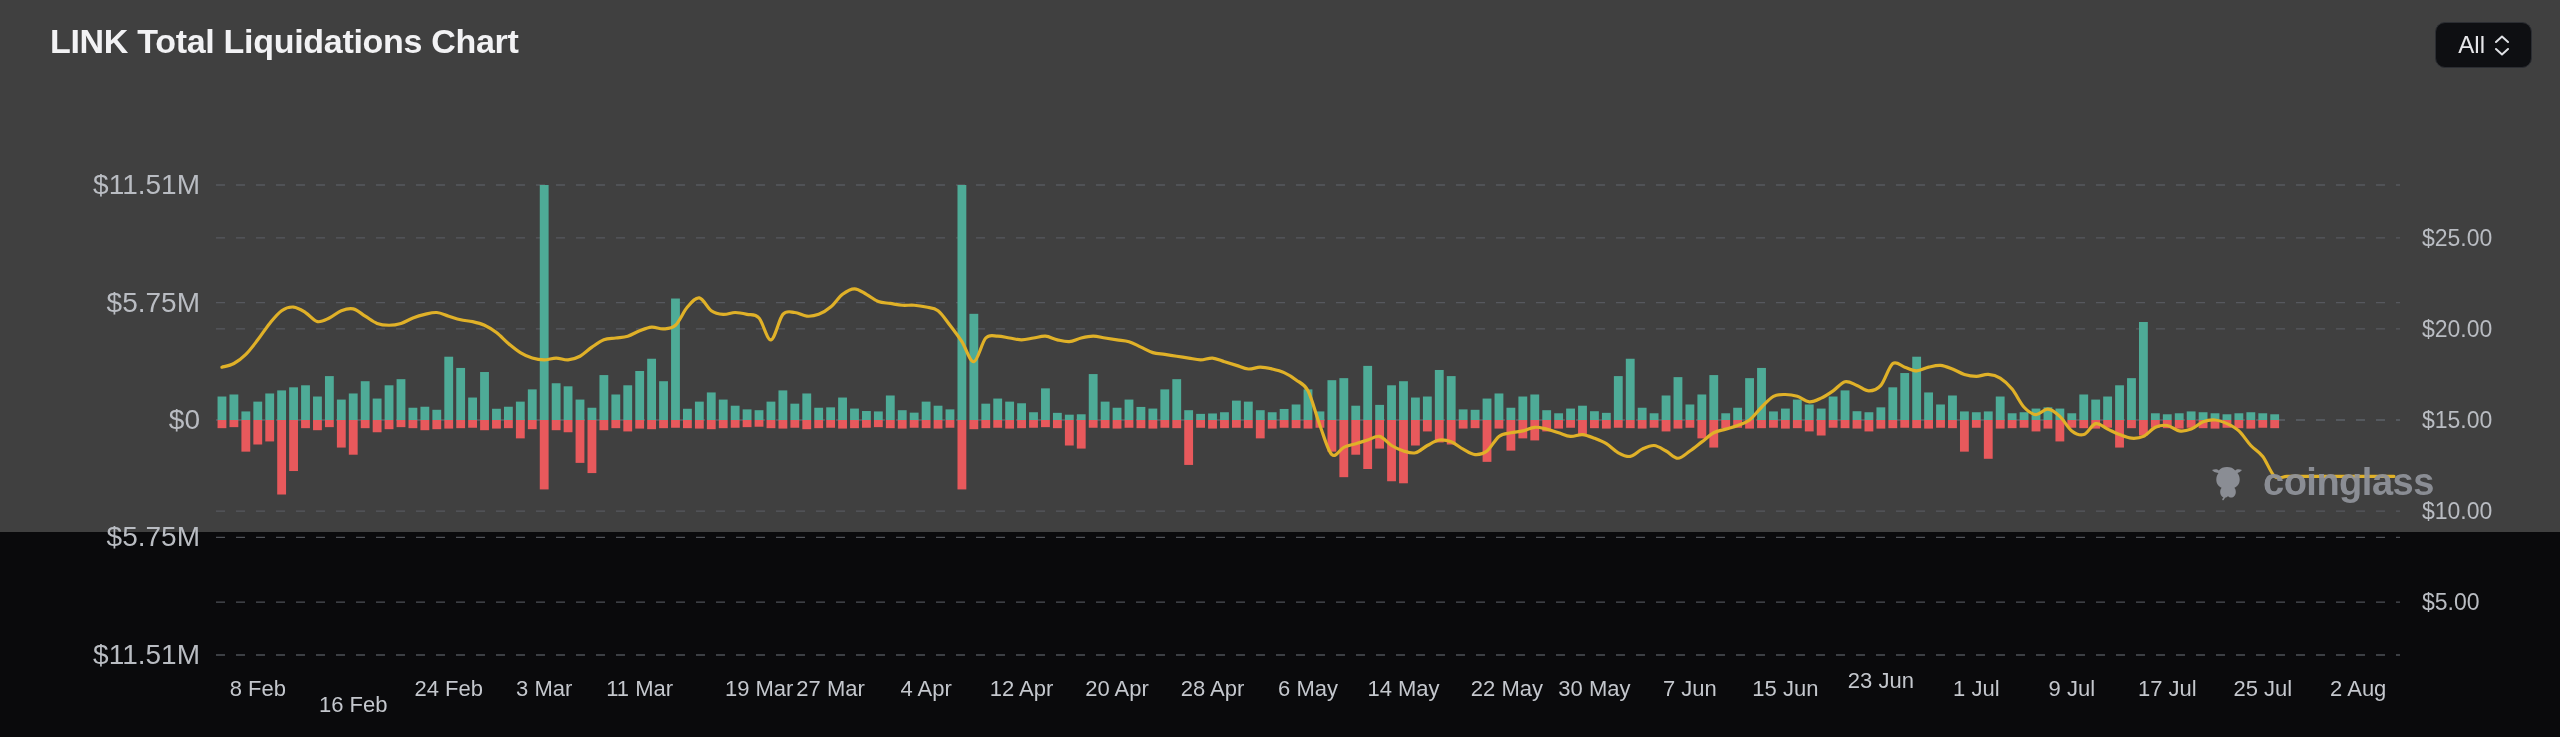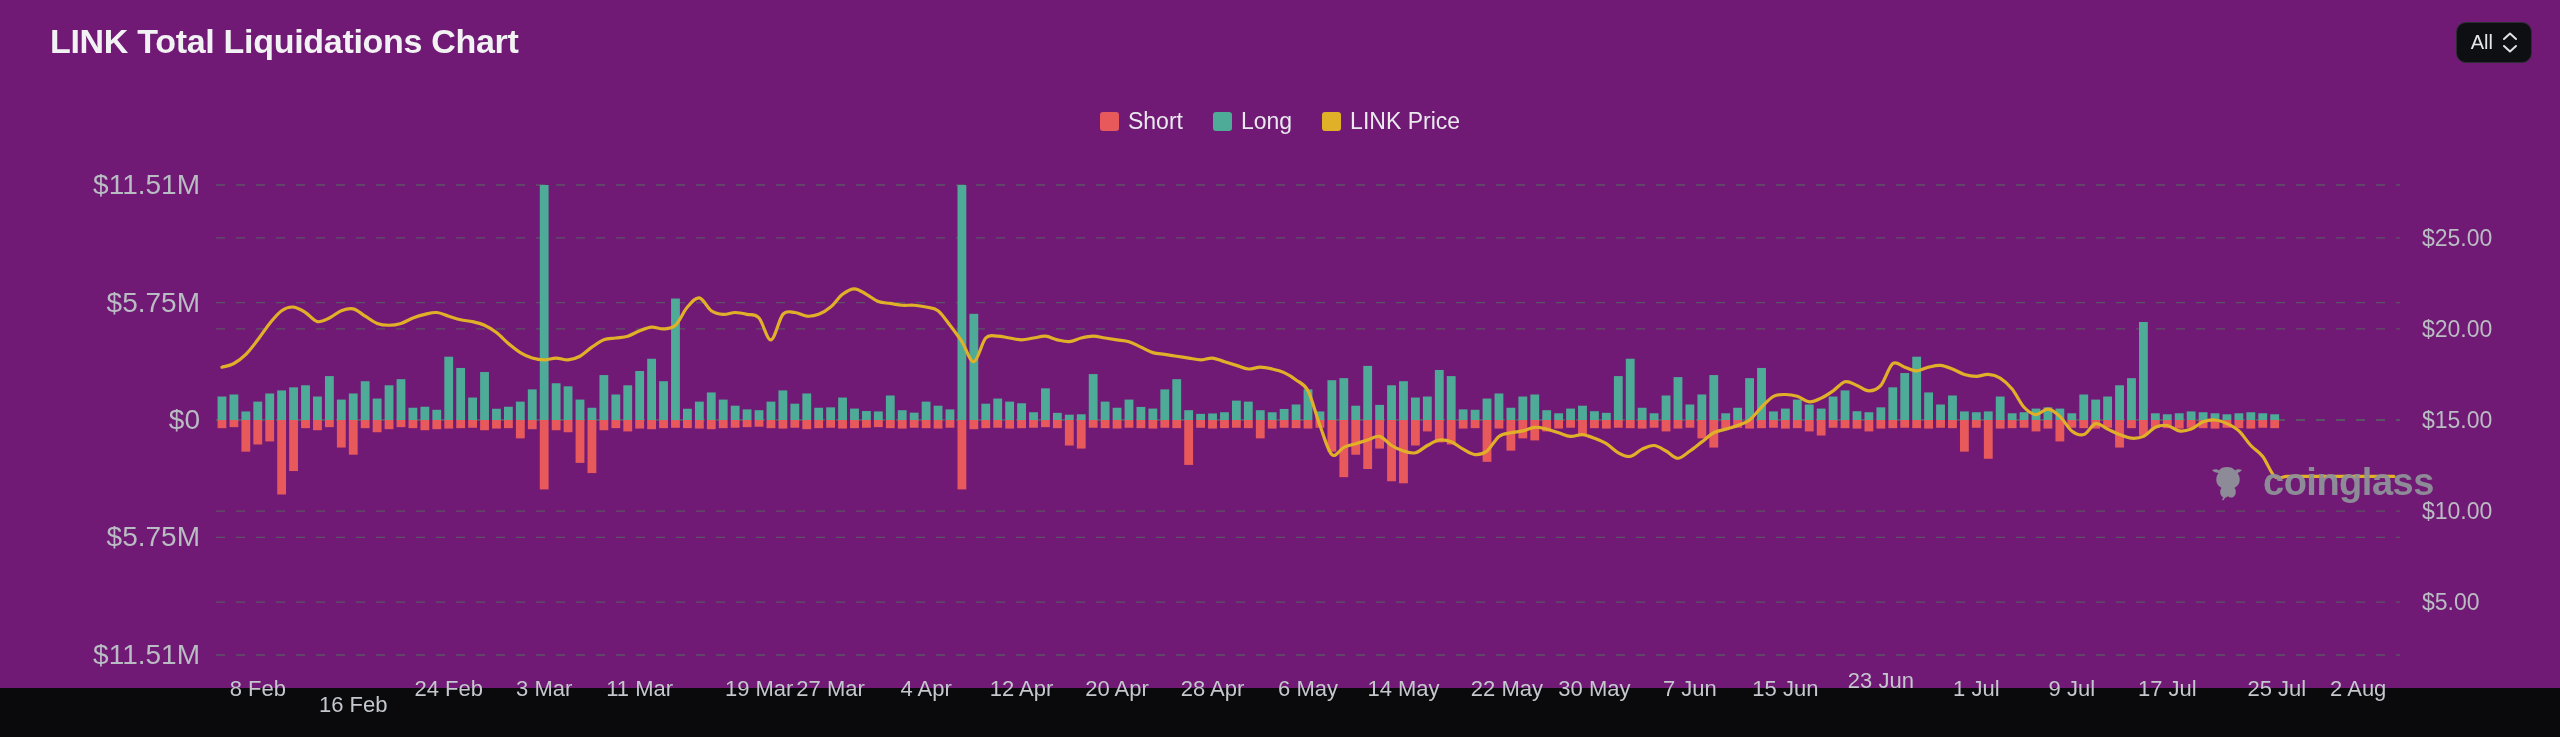--- a/index.html
+++ b/index.html
@@ -1,28 +1,28 @@
 <!DOCTYPE html>
 <html><head>
 <meta charset="utf-8">
 <style>
   html,body{margin:0;padding:0;background:#0a0a0c;}
   body{width:2560px;height:737px;overflow:hidden;font-family:"Liberation Sans",sans-serif;-webkit-font-smoothing:antialiased;}
-  #app{position:relative;width:2560px;height:688px;background:#701a75;}
+  #app{position:relative;width:2560px;height:532px;background:#404040;}
 
   #chart-title{
     position:absolute;left:50px;top:22px;
     font-size:34px;font-weight:bold;color:#f2f2f4;letter-spacing:-0.3px;
   }
 
   #range-select{
     position:absolute;right:28px;top:22px;
     display:flex;align-items:center;gap:10px;
-    padding:8px 14px;border:1px solid #2b2d32;border-radius:10px;
-    background:#0e0f12;color:#e6e6e9;font-size:20px;cursor:pointer;
+    padding:8px 22px;border:1px solid #2b2d32;border-radius:10px;
+    background:#0e0f12;color:#e6e6e9;font-size:24px;cursor:pointer;
   }
   #range-select .chev{display:flex;flex-direction:column;gap:3px;line-height:0;}
   #range-select .chev svg{display:block;}
 
   #legend{
     position:absolute;left:0;right:0;top:108px;
     display:flex;justify-content:center;align-items:center;gap:30px;
     font-size:23px;color:#eaeaee;
   }
   .legend-item{display:flex;align-items:center;gap:9px;cursor:pointer;}
@@ -62,34 +62,20 @@
     <span class="chev">
       <svg width="14" height="9" viewBox="0 0 14 9">
           <path d="M1 7 L7 1.5 L13 7" fill="none" stroke="#dfe1e5" stroke-width="2" stroke-linecap="round" stroke-linejoin="round"></path>
         </svg>
       <svg width="14" height="9" viewBox="0 0 14 9">
           <path d="M1 2 L7 7.5 L13 2" fill="none" stroke="#dfe1e5" stroke-width="2" stroke-linecap="round" stroke-linejoin="round"></path>
         </svg>
     </span>
   </div>
 
-  <div id="legend">
-      <div class="legend-item">
-        <span class="legend-swatch" style="background: rgb(232, 89, 92);"></span>
-        <span>Short</span>
-      </div>
-      <div class="legend-item">
-        <span class="legend-swatch" style="background: rgb(78, 171, 151);"></span>
-        <span>Long</span>
-      </div>
-      <div class="legend-item">
-        <span class="legend-swatch" style="background: rgb(224, 177, 40);"></span>
-        <span>LINK Price</span>
-      </div>
-    </div>
 
   <div id="plot-wrap">
     <svg id="plot-svg" width="2560" height="737">
         <line x1="216" y1="185" x2="2400" y2="185" stroke="#5a5d64" stroke-width="1.4" stroke-dasharray="9 11" opacity="0.85"></line>
         <line x1="216" y1="302.60208514335363" x2="2400" y2="302.60208514335363" stroke="#5a5d64" stroke-width="1.4" stroke-dasharray="9 11" opacity="0.85"></line>
         <line x1="216" y1="420" x2="2400" y2="420" stroke="#5a5d64" stroke-width="1.4" stroke-dasharray="9 11" opacity="0.85"></line>
         <line x1="216" y1="537.3979148566464" x2="2400" y2="537.3979148566464" stroke="#5a5d64" stroke-width="1.4" stroke-dasharray="9 11" opacity="0.85"></line>
         <line x1="216" y1="655" x2="2400" y2="655" stroke="#5a5d64" stroke-width="1.4" stroke-dasharray="9 11" opacity="0.85"></line>
         <line x1="216" y1="237.82945736434107" x2="2400" y2="237.82945736434107" stroke="#5a5d64" stroke-width="1.4" stroke-dasharray="9 11" opacity="0.85"></line>
         <line x1="216" y1="328.9147286821705" x2="2400" y2="328.9147286821705" stroke="#5a5d64" stroke-width="1.4" stroke-dasharray="9 11" opacity="0.85"></line>
@@ -470,21 +456,21 @@
       <div class="xtick" style="left: 1308px; top: 676px;">6 May</div>
       <div class="xtick" style="left: 1403.48px; top: 676px;">14 May</div>
       <div class="xtick" style="left: 1498.95px; top: 676px; margin-left: 8px;">22 May</div>
       <div class="xtick" style="left: 1594.43px; top: 676px;">30 May</div>
       <div class="xtick" style="left: 1689.9px; top: 676px;">7 Jun</div>
       <div class="xtick" style="left: 1785.38px; top: 676px;">15 Jun</div>
       <div class="xtick" style="left: 1880.85px; top: 668px;">23 Jun</div>
       <div class="xtick" style="left: 1976.33px; top: 676px;">1 Jul</div>
       <div class="xtick" style="left: 2071.8px; top: 676px;">9 Jul</div>
       <div class="xtick" style="left: 2167.28px; top: 676px;">17 Jul</div>
-      <div class="xtick" style="left: 2262.75px; top: 676px; padding-left: 28px;">25 Jul</div>
+      <div class="xtick" style="left: 2262.75px; top: 676px;">25 Jul</div>
       <div class="xtick" style="left: 2358.23px; top: 676px;">2 Aug</div>
     </div>
 
   <div id="watermark" style="left: 2205px; top: 460px;">
     <svg width="44" height="44" viewBox="0 0 44 44">
       <path d="M7 10c2.6-1.2 5.4-1.1 6.8.4C15.6 8.2 18.6 7 22 7s6.4 1.2 8.2 3.4C31.6 8.9 34.4 8.8 37 10c-1.3 1.6-3 2.6-4.5 2.9 1.4 1.9 2.2 4.2 2.2 6.6 0 4.3-2.4 7.1-5.3 8.3.9 1.1 1.4 2.5 1.4 4.1 0 3.3-2.2 5.6-4.6 5.6-1.3 0-2.4-.6-3.2-1.6-.8 1-1.9 1.6-3.2 1.6-2.4 0-4.6-2.3-4.6-5.6 0-1.6.5-3 1.4-4.1-2.9-1.2-5.3-4-5.3-8.3 0-2.4.8-4.7 2.2-6.6C10 12.6 8.3 11.6 7 10z" fill="#8f9299"></path>
       <path d="M20.5 35.5l-2.5 4" stroke="#8f9299" stroke-width="1.6" fill="none" stroke-linecap="round"></path>
     </svg>
     <span class="wm-text">coinglass</span>
   </div>

